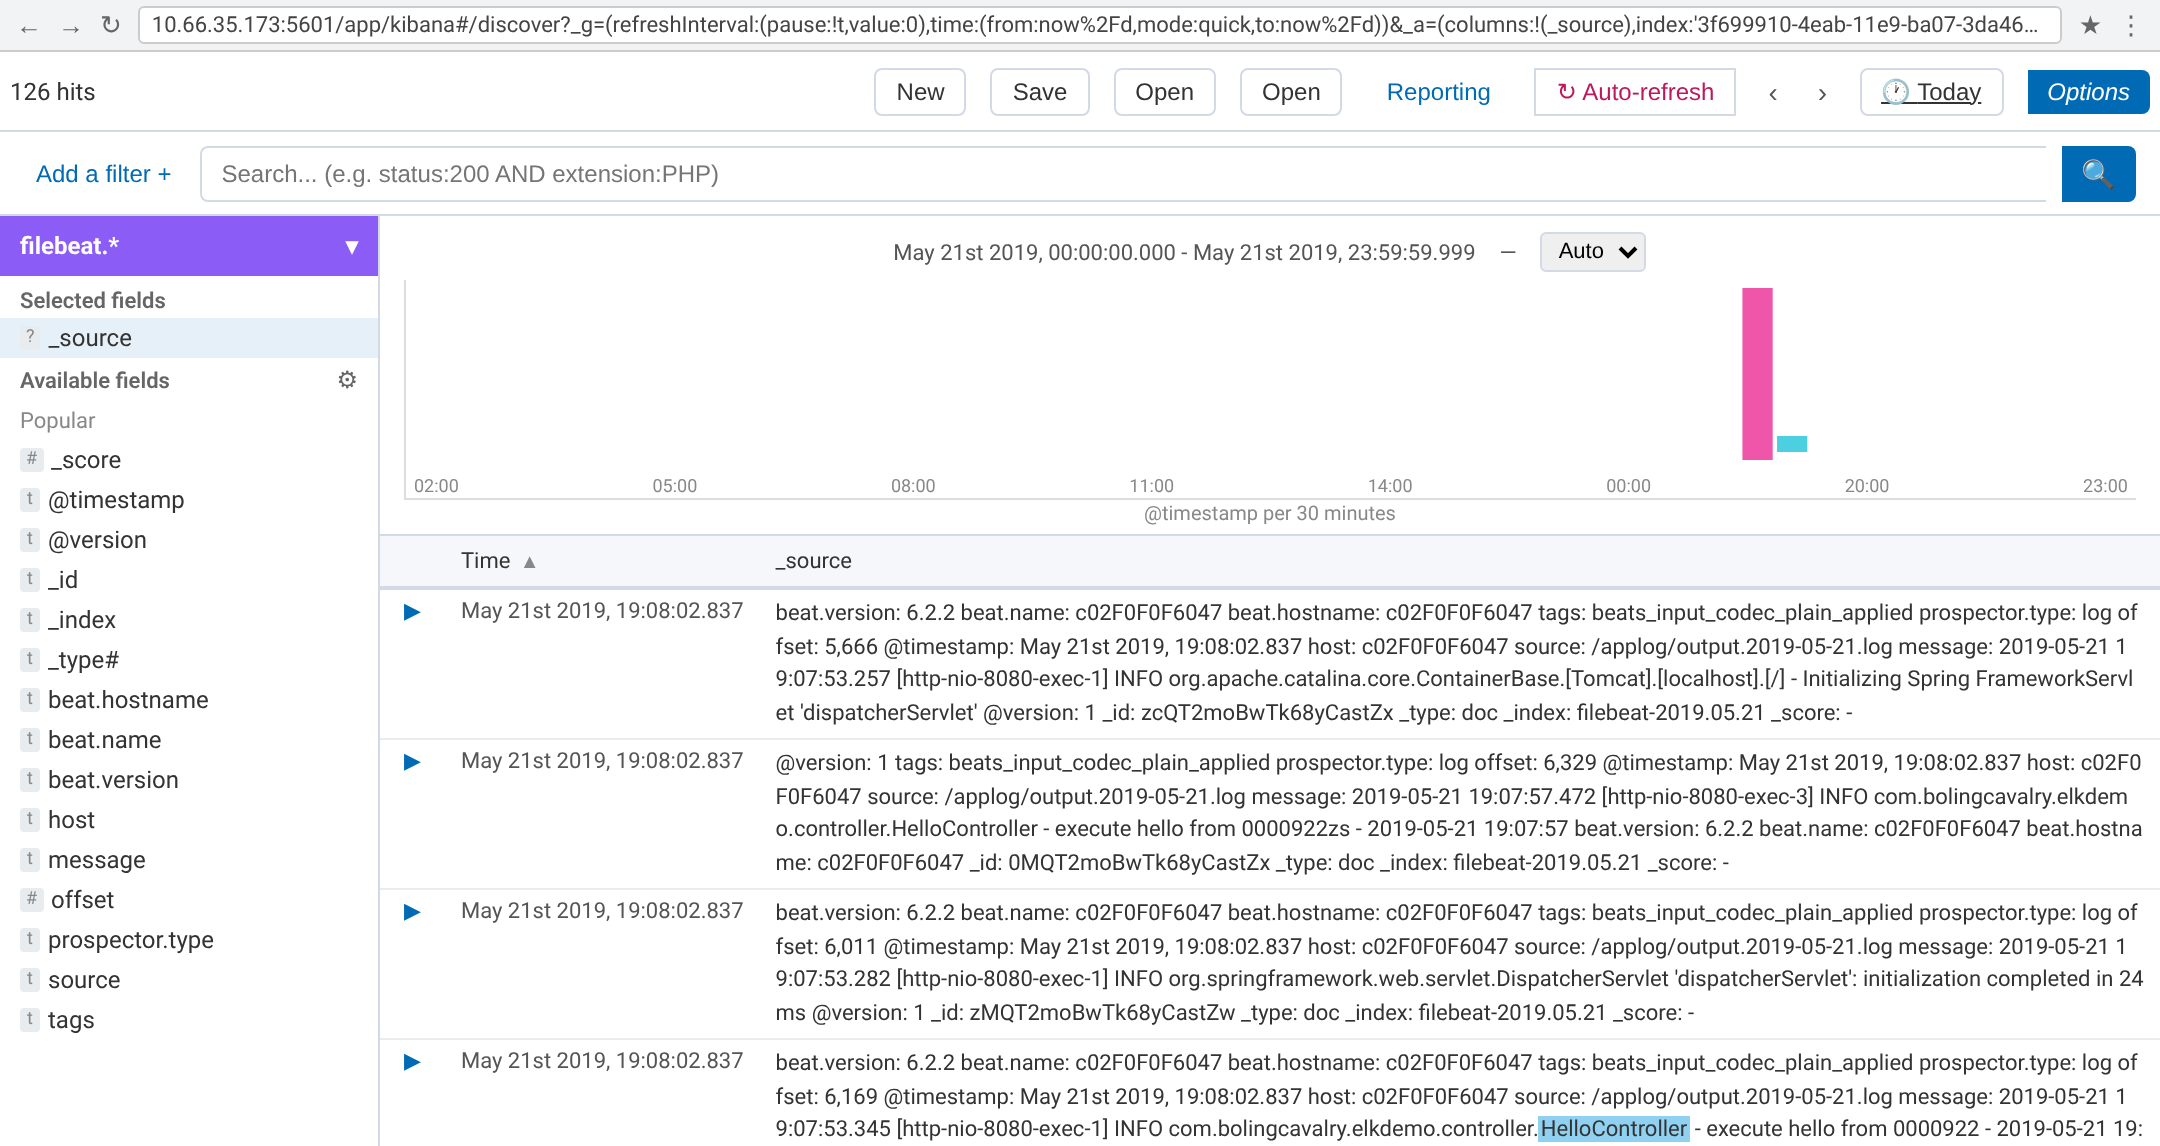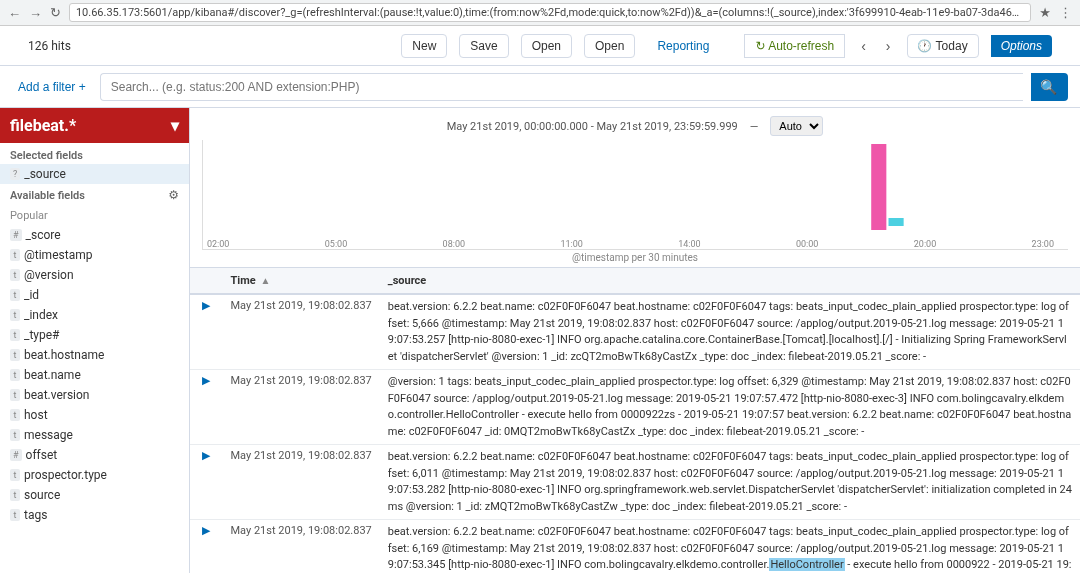--- a/index.html
+++ b/index.html
@@ -17,40 +17,40 @@
       color: #444;
       height: 26px;
     }
     .url-bar .url-text { flex: 1; background: #fff; border: 1px solid #ccc; border-radius: 3px; padding: 2px 6px; font-size: 11px; overflow: hidden; white-space: nowrap; text-overflow: ellipsis; }
     .url-bar .icon-btn { cursor: pointer; font-size: 13px; color: #666; }
 
     
     .kibana-nav {
       background: #fff;
       border-bottom: 1px solid #d3dae6;
-      padding: 0 28px;
+      padding: 0 5px;
       display: flex;
       align-items: center;
       height: 40px;
       gap: 12px;
     }
     .kibana-nav .hits { font-size: 12px; color: #333; margin-right: auto; }
     .nav-btn {
       background: none;
       border: 1px solid #d3dae6;
       border-radius: 4px;
       padding: 4px 10px;
       font-size: 12px;
       cursor: pointer;
       color: #333;
     }
     .nav-btn.reporting { background: none; border: none; font-size: 12px; cursor: pointer; color: #006bb4; }
-    .nav-btn.auto-refresh { background: none; border: 1px solid #d3dae6; border-radius: 0; padding: 4px 10px; font-size: 12px; cursor: pointer; color: #4d7c0f; margin-left: 13px; }
+    .nav-btn.auto-refresh { background: none; border: 1px solid #d3dae6; border-radius: 0; padding: 4px 10px; font-size: 12px; cursor: pointer; color: #be185d; }
     .nav-icon-btn { background: none; border: none; cursor: pointer; font-size: 14px; color: #555; padding: 4px; }
-    .today-btn { background: none; border: 1px solid #d3dae6; border-radius: 4px; padding: 4px 10px; font-size: 12px; cursor: pointer; color: #333; }
+    .today-btn { background: none; border: 1px solid #d3dae6; border-radius: 4px; padding: 4px 10px; font-size: 12px; cursor: pointer; color: #333; text-decoration: underline; }
     .options-btn { background: #006bb4; border: none; border-radius: 0 4px 4px 0; padding: 4px 10px; font-size: 12px; cursor: pointer; color: #fff; font-style: italic; }
     .search-icon-btn { background: #006bb4; border: none; padding: 6px 10px; cursor: pointer; color: #fff; border-radius: 0 4px 4px 0; font-size: 14px; }
 
     
     .search-bar {
       background: #fff;
       border-bottom: 1px solid #d3dae6;
       padding: 6px 12px;
       display: flex;
       align-items: center;
@@ -83,24 +83,24 @@
 
     
     .sidebar {
       width: 190px;
       background: #fff;
       border-right: 1px solid #d3dae6;
       overflow-y: auto;
       flex-shrink: 0;
     }
     .sidebar-index {
-      background: #b91c1c;
+      background: #8b5cf6;
       color: #fff;
       padding: 8px 10px;
-      font-size: 16px;
+      font-size: 12px;
       font-weight: bold;
       display: flex;
       align-items: center;
       justify-content: space-between;
     }
     .sidebar-index .chevron { cursor: pointer; }
     .sidebar-section-label {
       font-size: 11px;
       color: #666;
       padding: 6px 10px 2px;
@@ -188,21 +188,21 @@
     .results-table {
       width: 100%;
       border-collapse: collapse;
       font-size: 11px;
     }
     .results-table thead th {
       background: #f5f7fa;
       border-bottom: 2px solid #d3dae6;
       padding: 6px 8px;
       text-align: left;
-      font-weight: 700;
+      font-weight: 400;
       color: #333;
       position: sticky;
       top: 0;
       z-index: 1;
     }
     .results-table th .sort-indicator { color: #888; margin-left: 2px; font-size: 10px; }
     .results-table tbody tr { border-bottom: 1px solid #e9ecef; }
     .results-table td { padding: 4px 8px; vertical-align: top; }
     .expand-btn {
       background: none;
@@ -343,21 +343,21 @@
         <div style="position:relative;width:100%;height:110px;display:flex;">
           <div style="flex:1;position:relative;border-left:1px solid #ddd;border-bottom:1px solid #ddd;height:110px;">
             <span style="position:absolute;left:-26px;top:30px;font-size:10px;color:#888;writing-mode:vertical-rl;transform:rotate(180deg);">Count</span>
 
             <svg width="100%" height="90px" viewBox="0 0 800 90" preserveAspectRatio="none" style="position:absolute;top:0;left:0;">
 
               <rect x="618" y="4" width="14" height="86" fill="#e91e8c" opacity="0.75"></rect>
               <rect x="634" y="78" width="14" height="8" fill="#00bcd4" opacity="0.7"></rect>
             </svg>
 
-            <div style="position:absolute;bottom:0;left:0;right:10px;display:flex;justify-content:space-between;padding:0 4px;">
+            <div style="position:absolute;bottom:0;left:0;right:0;display:flex;justify-content:space-between;padding:0 4px;">
               <span style="font-size:9px;color:#888;">02:00</span>
               <span style="font-size:9px;color:#888;">05:00</span>
               <span style="font-size:9px;color:#888;">08:00</span>
               <span style="font-size:9px;color:#888;">11:00</span>
               <span style="font-size:9px;color:#888;">14:00</span>
               <span style="font-size:9px;color:#888;">00:00</span>
               <span style="font-size:9px;color:#888;">20:00</span>
               <span style="font-size:9px;color:#888;">23:00</span>
             </div>
           </div>

